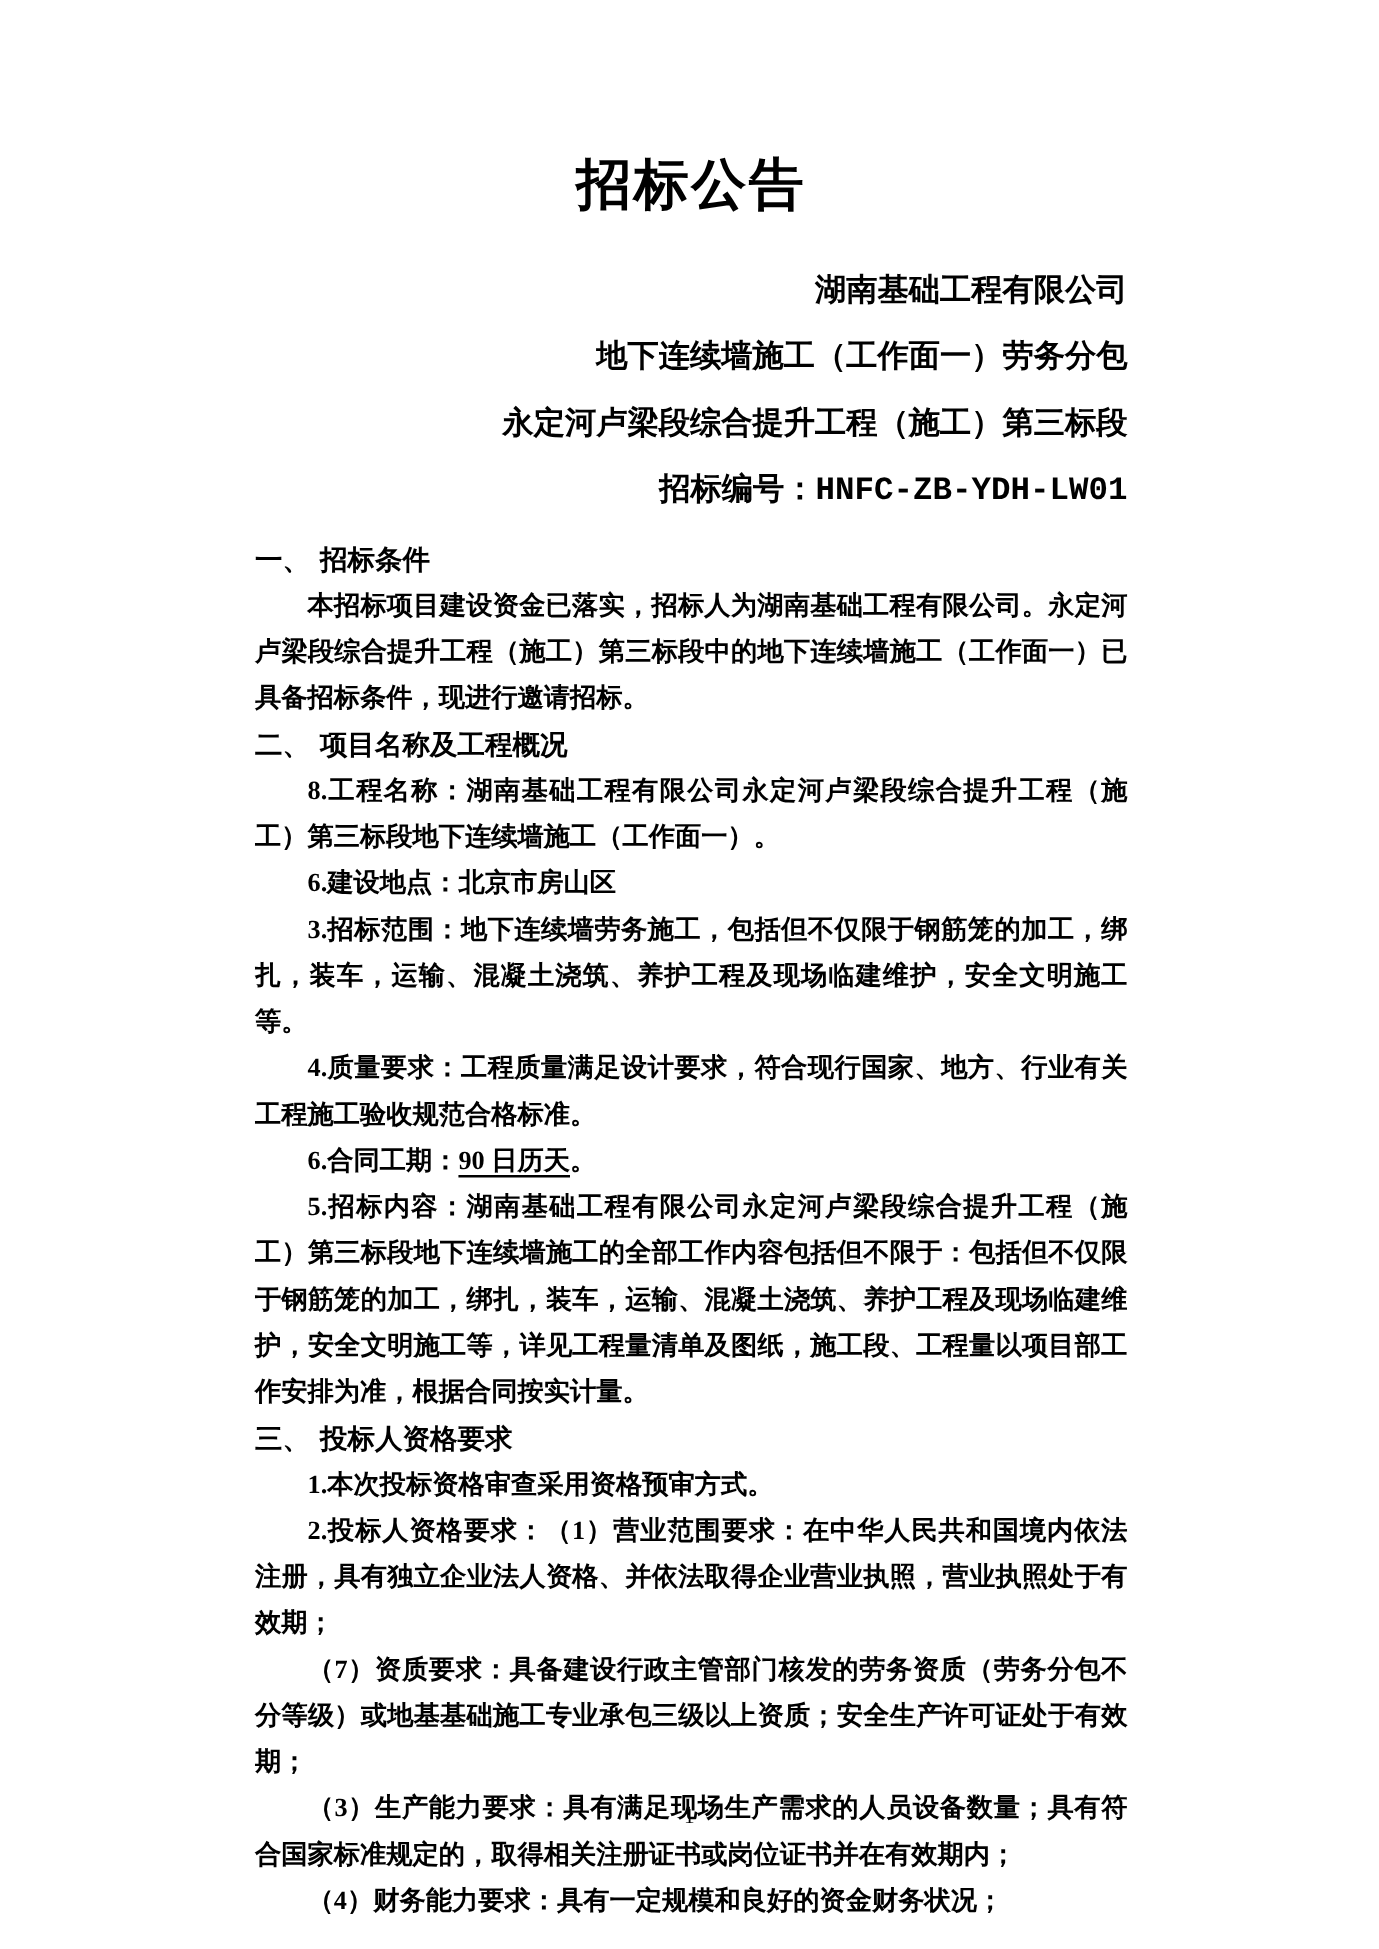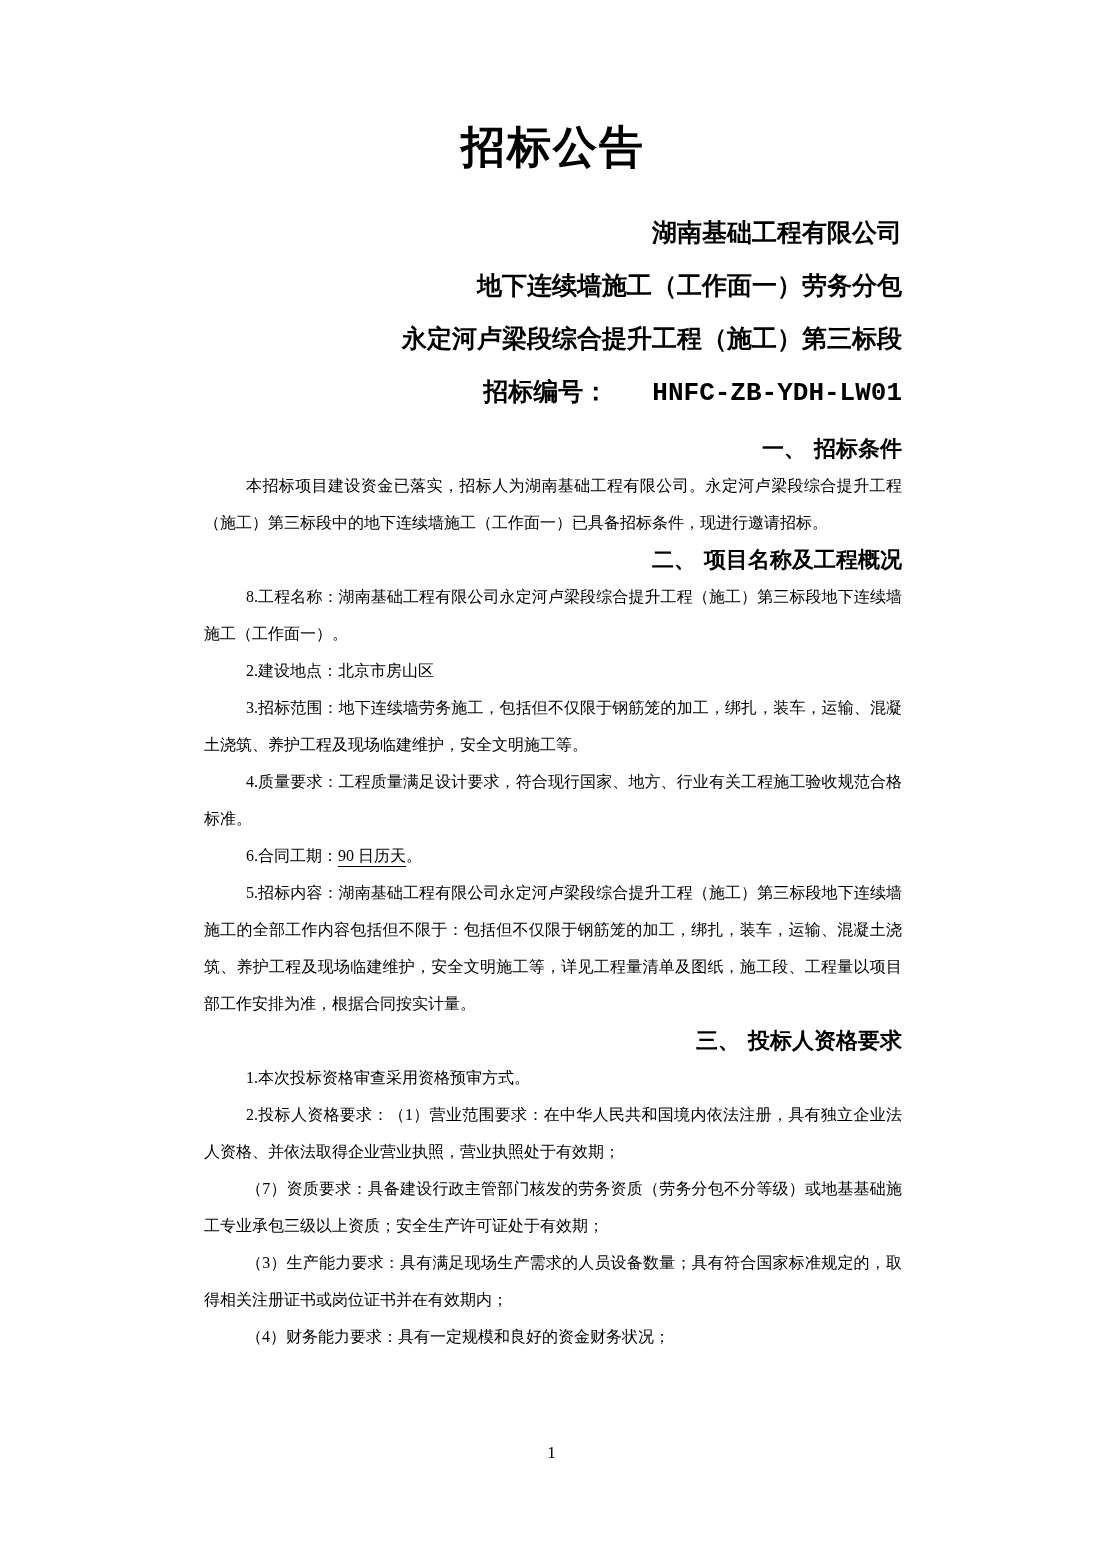--- a/index.html
+++ b/index.html
@@ -34,43 +34,42 @@
     font-size: 25px;
     line-height: 53px;
     font-weight: bold;
     text-align: right;
   }
   .subtitle .latin {
     font-family: "Liberation Mono", "DejaVu Sans Mono", monospace;
     font-weight: bold;
     font-size: 26px;
     letter-spacing: 0px;
-    margin-left: 44px;
   }
   section {
     margin: 0;
   }
   h2.sec-heading {
     font-size: 22px;
     line-height: 37px;
     font-weight: bold;
     margin: 0;
     font-family: "Liberation Sans", "DejaVu Sans", sans-serif;
-    text-align: right;
   }
   .sec-num {
     margin-right: 8px;
   }
   p.body {
-    font-size: 16px;
+    font-size: 21px;
     line-height: 37px;
     margin: 0;
     text-indent: 42px;
     text-align: justify;
     word-break: break-all;
+    font-weight: bold;
   }
   .u {
     text-decoration: underline;
     text-underline-offset: 5px;
   }
   .page-number {
     position: absolute;
     left: 0;
     right: 0;
     bottom: 96px;
@@ -96,21 +95,21 @@
   <div class="content">
 
     <section>
       <h2 class="sec-heading"><span class="sec-num">一、</span><span>招标条件</span></h2>
       <p class="body">本招标项目建设资金已落实，招标人为湖南基础工程有限公司。永定河卢梁段综合提升工程（施工）第三标段中的地下连续墙施工（工作面一）已具备招标条件，现进行邀请招标。</p>
     </section>
 
     <section>
       <h2 class="sec-heading"><span class="sec-num">二、</span><span>项目名称及工程概况</span></h2>
       <p class="body">8.工程名称：湖南基础工程有限公司永定河卢梁段综合提升工程（施工）第三标段地下连续墙施工（工作面一）。</p>
-      <p class="body">2.建设地点：北京市房山区</p>
+      <p class="body">6.建设地点：北京市房山区</p>
       <p class="body">3.招标范围：地下连续墙劳务施工，包括但不仅限于钢筋笼的加工，绑扎，装车，运输、混凝土浇筑、养护工程及现场临建维护，安全文明施工等。</p>
       <p class="body">4.质量要求：工程质量满足设计要求，符合现行国家、地方、行业有关工程施工验收规范合格标准。</p>
       <p class="body"><span>6.合同工期：</span><span class="u">90 日历天</span><span>。</span></p>
       <p class="body">5.招标内容：湖南基础工程有限公司永定河卢梁段综合提升工程（施工）第三标段地下连续墙施工的全部工作内容包括但不限于：包括但不仅限于钢筋笼的加工，绑扎，装车，运输、混凝土浇筑、养护工程及现场临建维护，安全文明施工等，详见工程量清单及图纸，施工段、工程量以项目部工作安排为准，根据合同按实计量。</p>
     </section>
 
     <section>
       <h2 class="sec-heading"><span class="sec-num">三、</span><span>投标人资格要求</span></h2>
       <p class="body">1.本次投标资格审查采用资格预审方式。</p>
       <p class="body">2.投标人资格要求：（1）营业范围要求：在中华人民共和国境内依法注册，具有独立企业法人资格、并依法取得企业营业执照，营业执照处于有效期；</p>

